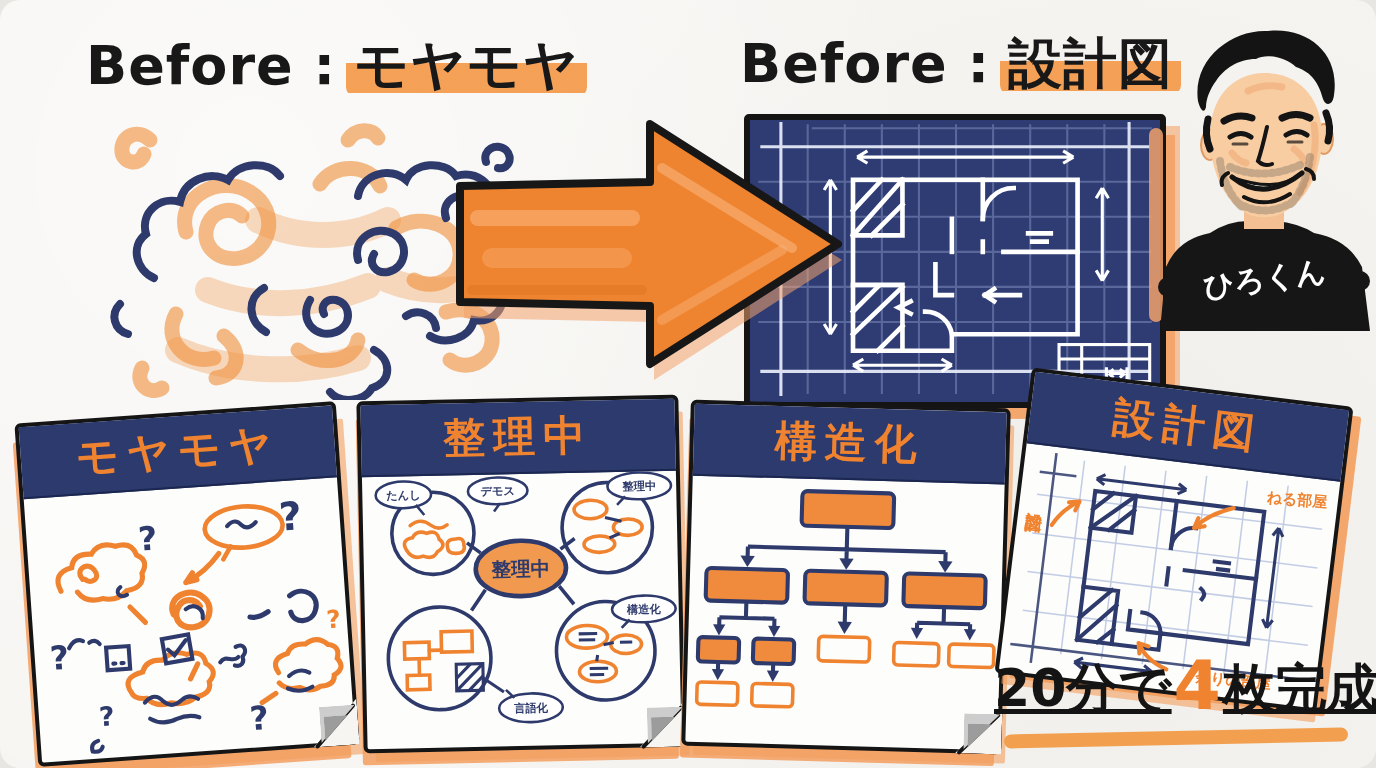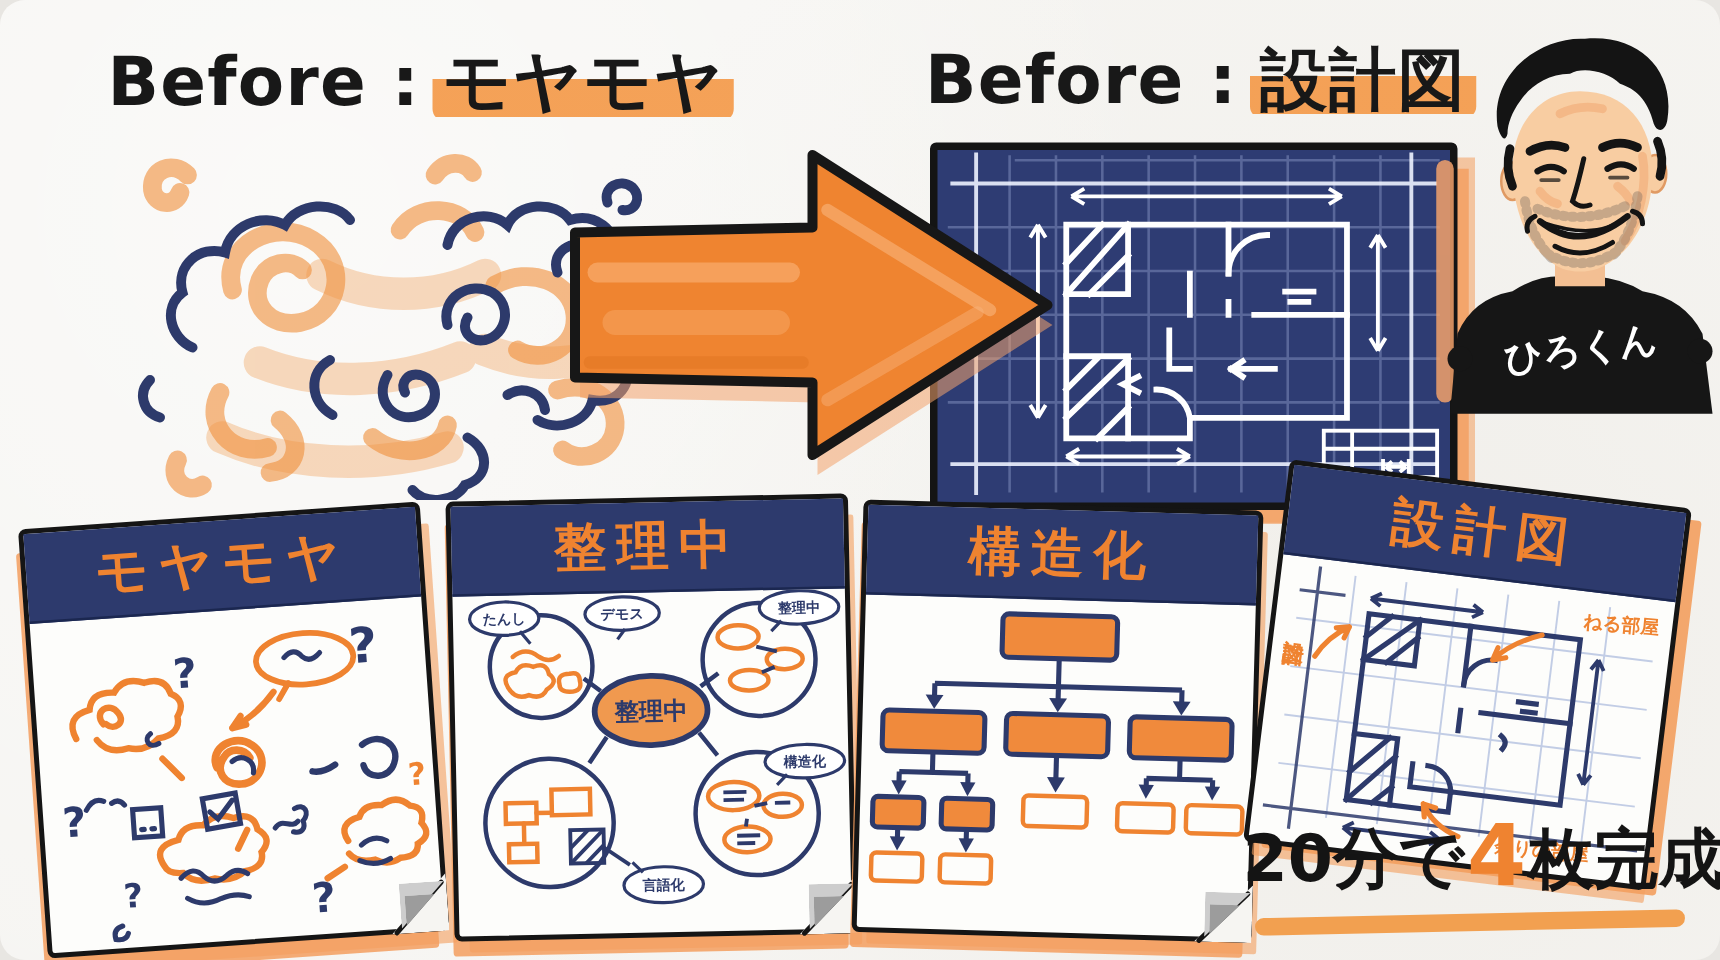--- a/index.html
+++ b/index.html
@@ -52,21 +52,21 @@
     transform:rotate(-45deg);border-radius:2px;}
   
   .side-label{position:absolute;left:6px;top:54px;writing-mode:vertical-rl;text-orientation:upright;
     color:#ef8330;font-size:17px;letter-spacing:2px;}
   .note{position:absolute;color:#ef8330;font-size:15px;white-space:nowrap;}
   .note-top{right:10px;top:14px;transform:rotate(-2deg);}
   .note-bottom{right:44px;bottom:8px;transform:rotate(-2deg);}
   
   .footer{position:absolute;left:994px;top:658px;z-index:6;display:flex;align-items:flex-end;
     color:#141414;white-space:nowrap;}
-  .footer .pre,.footer .post{font-size:52px;line-height:1;}
+  .footer .pre,.footer .post{font-size:52px;line-height:1;text-decoration:underline;}
   .footer .num{font-size:68px;line-height:.82;color:#ef8330;padding:0 2px;}
   .underline{position:absolute;left:1004px;top:731px;width:344px;height:14px;background:#f2a050;
     border-radius:8px;transform:rotate(-1.2deg);z-index:5;}
   svg text{font-family:"DejaVu Sans",sans-serif;font-weight:bold;}
 </style>
 </head>
 <body>
 
 <div class="stage">
   <div class="texture"></div>

